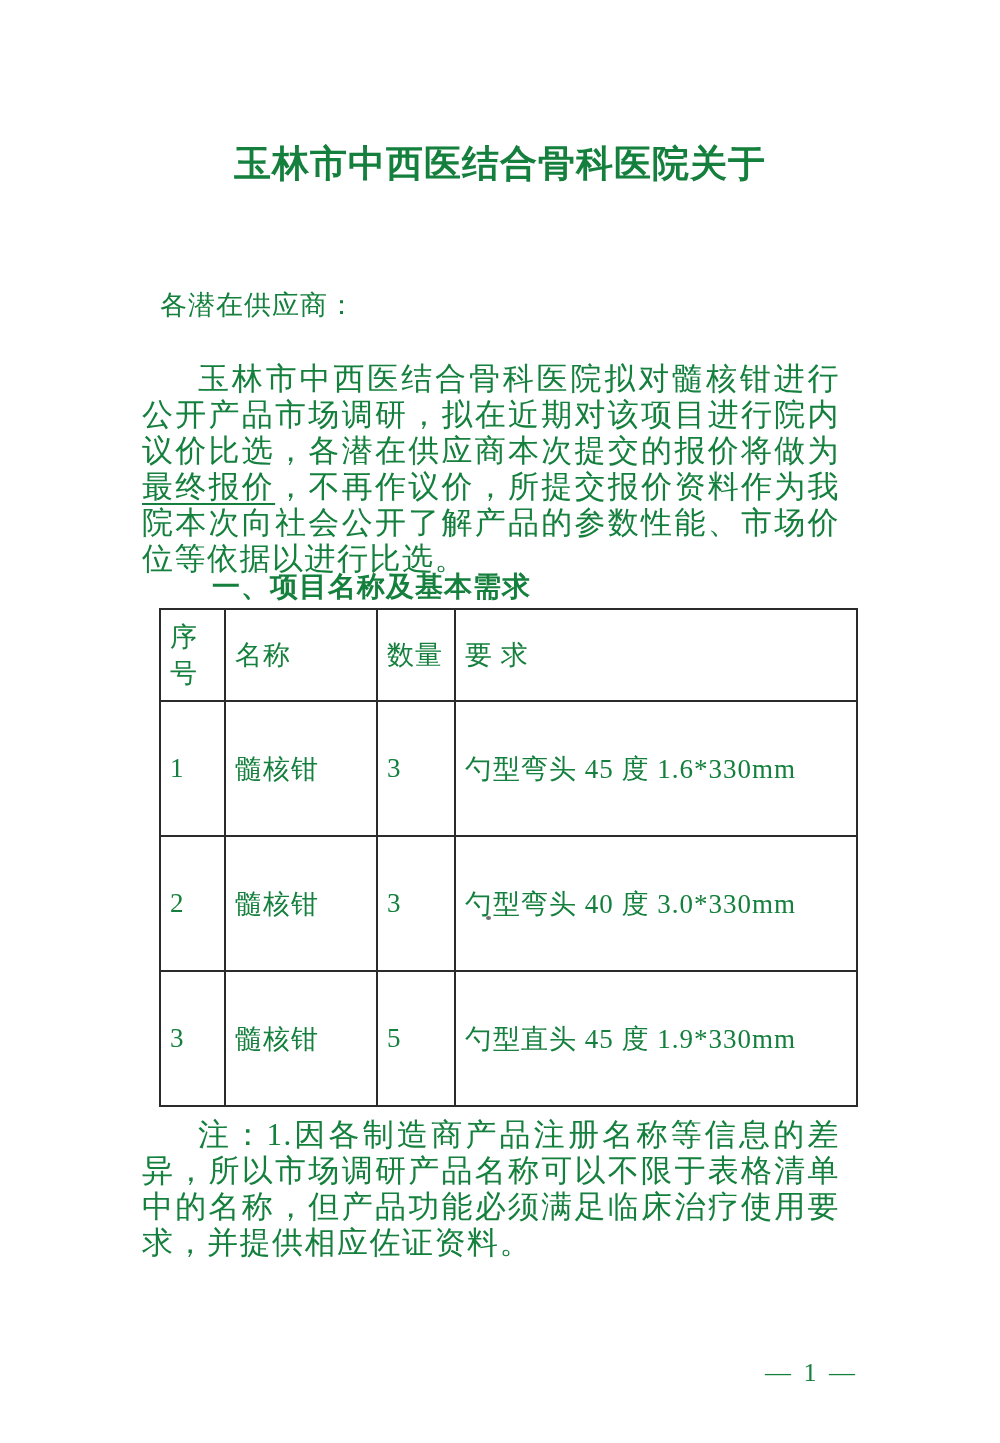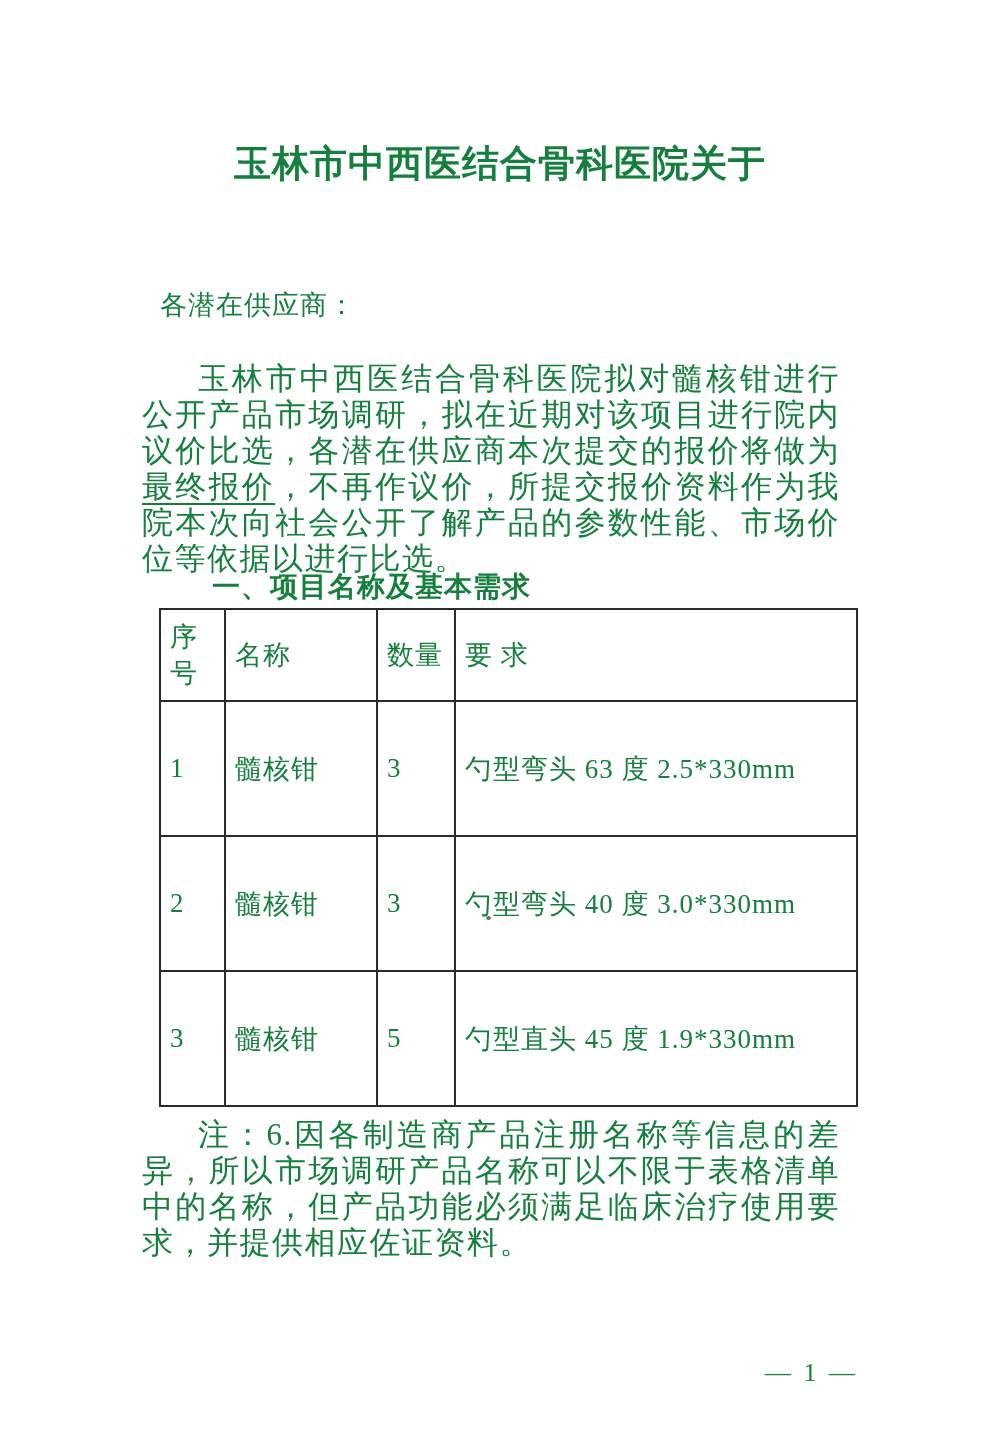--- a/index.html
+++ b/index.html
@@ -138,37 +138,37 @@
         <th>名称</th>
         <th>数量</th>
         <th>要 求</th>
       </tr>
     </thead>
     <tbody>
       <tr>
         <td>1</td>
         <td>髓核钳</td>
         <td>3</td>
-        <td>勺型弯头 63 度  2.5*330mm</td>
+        <td>勺型弯头 45 度  1.6*330mm</td>
       </tr>
       <tr>
         <td>2</td>
         <td>髓核钳</td>
         <td>3</td>
         <td>勺型弯头 40 度  3.0*330mm</td>
       </tr>
       <tr>
         <td>3</td>
         <td>髓核钳</td>
         <td>5</td>
         <td>勺型直头 45 度  1.9*330mm</td>
       </tr>
     </tbody>
   </table>
 
   <div class="scan-speck"></div>
 
-  <p class="para note-1">注：6.因各制造商产品注册名称等信息的差异，所以市场调研产品名称可以不限于表格清单中的名称，但产品功能必须满足临床治疗使用要求，并提供相应佐证资料。</p>
+  <p class="para note-1">注：1.因各制造商产品注册名称等信息的差异，所以市场调研产品名称可以不限于表格清单中的名称，但产品功能必须满足临床治疗使用要求，并提供相应佐证资料。</p>
 
 
   <div class="footer-page">— 1 —</div>
 
 </div>
 
 </body></html>

